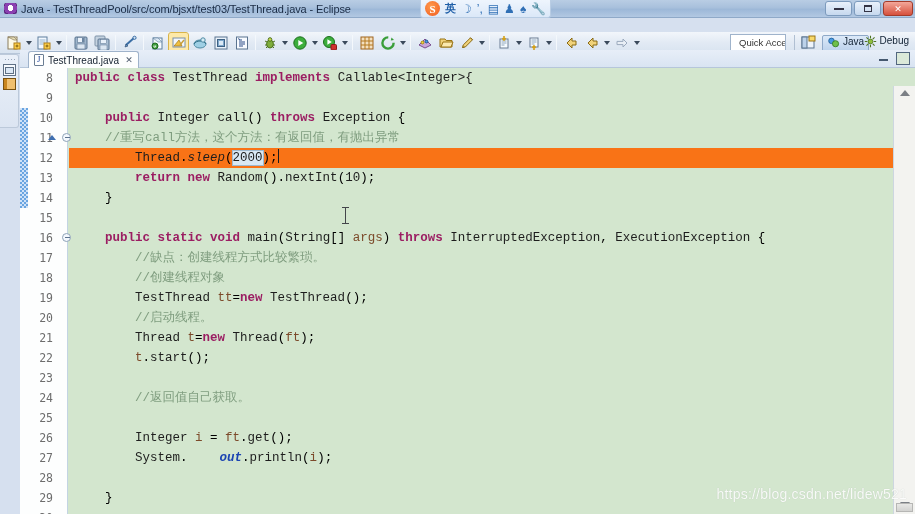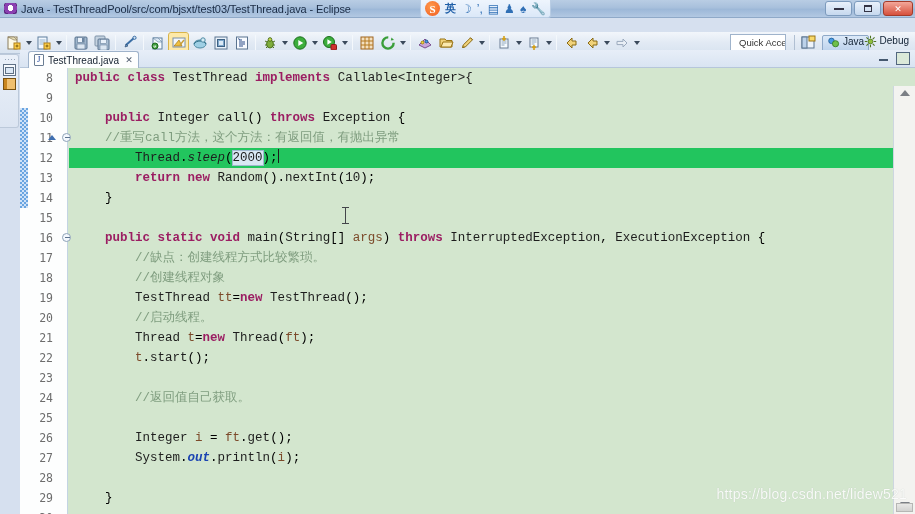--- a/index.html
+++ b/index.html
@@ -200,28 +200,28 @@
 
   .code{
     position:absolute; left:49px; top:0; right:22px; bottom:0;
     font-family:Liberation Mono, monospace;
     font-size:12.5px;
   }
   .ln{
     position:relative; height:20px; line-height:20px; white-space:pre;
     padding-left:6px;
   }
-  .ln.cur{ background:#22c55e; box-shadow:0 0 0 0 #b7cfe8; }
+  .ln.cur{ background:#f97316; box-shadow:0 0 0 0 #b7cfe8; }
   .ln.cur:before{
     content:""; position:absolute; left:-49px; right:-22px; top:0; height:20px;
     background:#e3eefb; z-index:-1;
   }
   .kw{ color:#9b1d62; font-weight:bold; }
   .id{ color:#1d1d1d; }
-  .stat{ color:#1b44b2; font-style:italic; font-weight:bold; }
+  .stat{ color:#1b44b2; font-style:italic; font-weight:bold;margin-left:32px; }
   .meth-it{ font-style:italic; color:#1d1d1d; }
   .loc{ color:#7c4a2a; }
   .cmt{ color:#7f9d7f; }
   .num{ color:#1d1d1d; }
   .occ{ outline:1px solid #9fb9cf; background:#d9e8f4; }
   .caret{
     display:inline-block; width:1px; height:14px; background:#1b1b1b;
     vertical-align:-2px;
   }
   .mouse-cursor{

